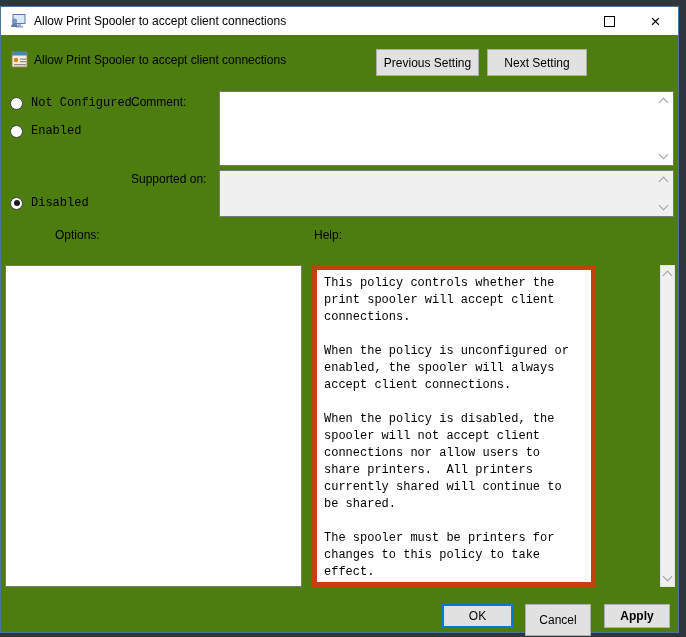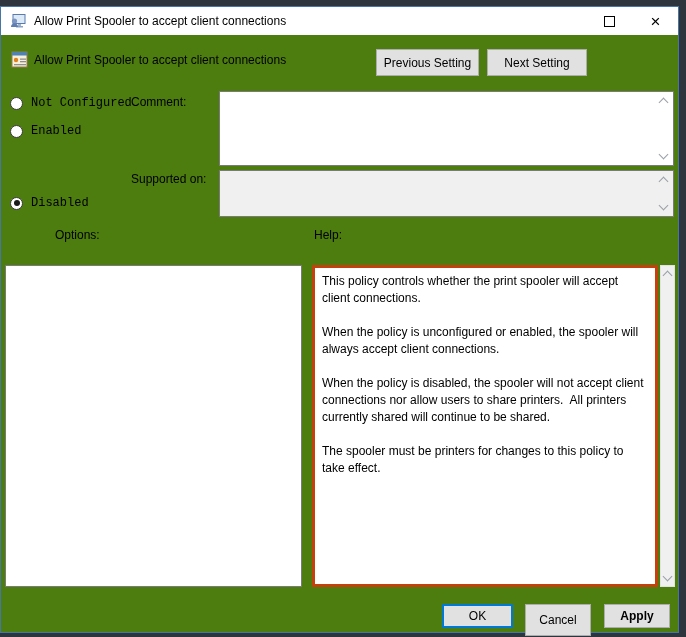--- a/index.html
+++ b/index.html
@@ -73,23 +73,24 @@
   .pos-tr{position:absolute;right:6px;top:7px;}
   .pos-br{position:absolute;right:6px;bottom:7px;}
   
   .lbl-options{left:8px;top:221px;margin-left:46px;}
   .lbl-help{left:313px;top:221px;}
   .options-panel{
     position:absolute;left:4px;top:258px;width:297px;height:322px;
     background:#ffffff;border:1px solid #7a7a7a;box-sizing:border-box;
   }
   .help-panel{
-    position:absolute;left:311px;top:258px;width:346px;height:322px;
-    background:#ffffff;border:3px solid #c2410c;box-sizing:border-box;
+    position:absolute;left:311px;top:258px;width:284px;height:322px;
+    background:#ffffff;border:5px solid #c2410c;box-sizing:border-box;
     overflow:hidden;
+    font-family:Liberation Mono, monospace;
   }
   .help-panel .inner{padding:5px 8px 5px 7px;}
   .help-panel .p{white-space:pre-wrap;line-height:17px;margin:0 0 17px 0;}
   .help-scrollbar{
     position:absolute;left:659px;top:258px;width:15px;height:322px;
     background:#f0f0f0;border:1px solid #e2e2e2;box-sizing:border-box;
   }
   .help-scrollbar .sb-up{position:absolute;left:3px;top:6px;}
   .help-scrollbar .sb-down{position:absolute;left:3px;bottom:6px;}
   

